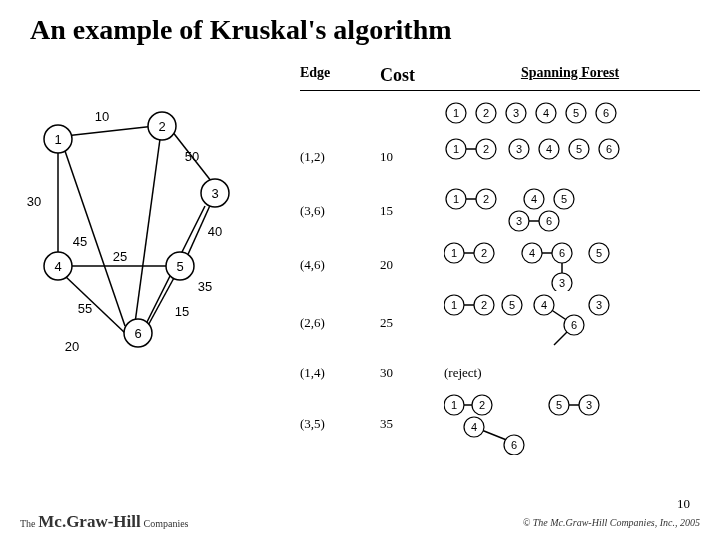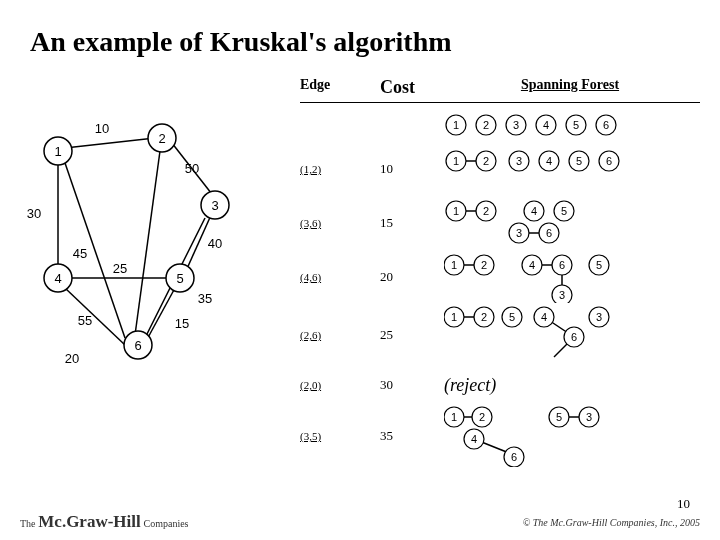--- a/index.html
+++ b/index.html
@@ -8,21 +8,21 @@
       height: 540px;
       background: #fff;
       font-family: 'Times New Roman', serif;
       overflow: hidden;
       position: relative;
     }
 
     .page-title {
       font-size: 28px;
       font-weight: bold;
-      padding: 26px 30px 10px 30px;
+      padding: 14px 30px 10px 30px;
       color: #000;
     }
 
     .content-area {
       display: flex;
       flex-direction: row;
       padding: 0 20px;
       gap: 10px;
     }
 
@@ -61,21 +61,21 @@
     .col-sf { flex: 1; text-align: center; font-size: 14px; font-weight: bold; text-decoration: underline; }
 
     .table-row-item {
       display: flex;
       flex-direction: row;
       align-items: center;
       margin-bottom: 2px;
       min-height: 52px;
     }
 
-    .cell-edge { width: 80px; font-size: 11px; text-decoration: underline; }
+    .cell-edge { width: 80px; font-size: 13px; }
     .cell-cost { width: 60px; font-size: 13px; }
     .cell-sf { flex: 1; display: flex; align-items: center; justify-content: flex-start; padding-left: 4px; }
 
     
     .footer {
       position: absolute;
       bottom: 8px;
       left: 0;
       right: 0;
       display: flex;
@@ -297,23 +297,23 @@
           <text x="100" y="16" font-size="11" text-anchor="middle" font-family="Arial">4</text>
           <circle cx="155" cy="12" r="10" fill="white" stroke="black" stroke-width="1.2"></circle>
           <text x="155" y="16" font-size="11" text-anchor="middle" font-family="Arial">3</text>
           <circle cx="130" cy="32" r="10" fill="white" stroke="black" stroke-width="1.2"></circle>
           <text x="130" y="36" font-size="11" text-anchor="middle" font-family="Arial">6</text>
         </svg>
       </div>
     </div>
 
     <div class="table-row-item" style="min-height:36px;">
-      <div class="cell-edge">(2,0)</div>
+      <div class="cell-edge">(1,4)</div>
       <div class="cell-cost">30</div>
-      <div class="cell-sf" style="font-size:18px; font-style:italic;">(reject)</div>
+      <div class="cell-sf" style="font-size:13px; ">(reject)</div>
     </div>
 
     <div class="table-row-item">
       <div class="cell-edge">(3,5)</div>
       <div class="cell-cost">35</div>
       <div class="cell-sf">
 
         <svg width="200" height="62">
 
           <line x1="10" y1="12" x2="38" y2="12" stroke="black" stroke-width="1.5"></line>

